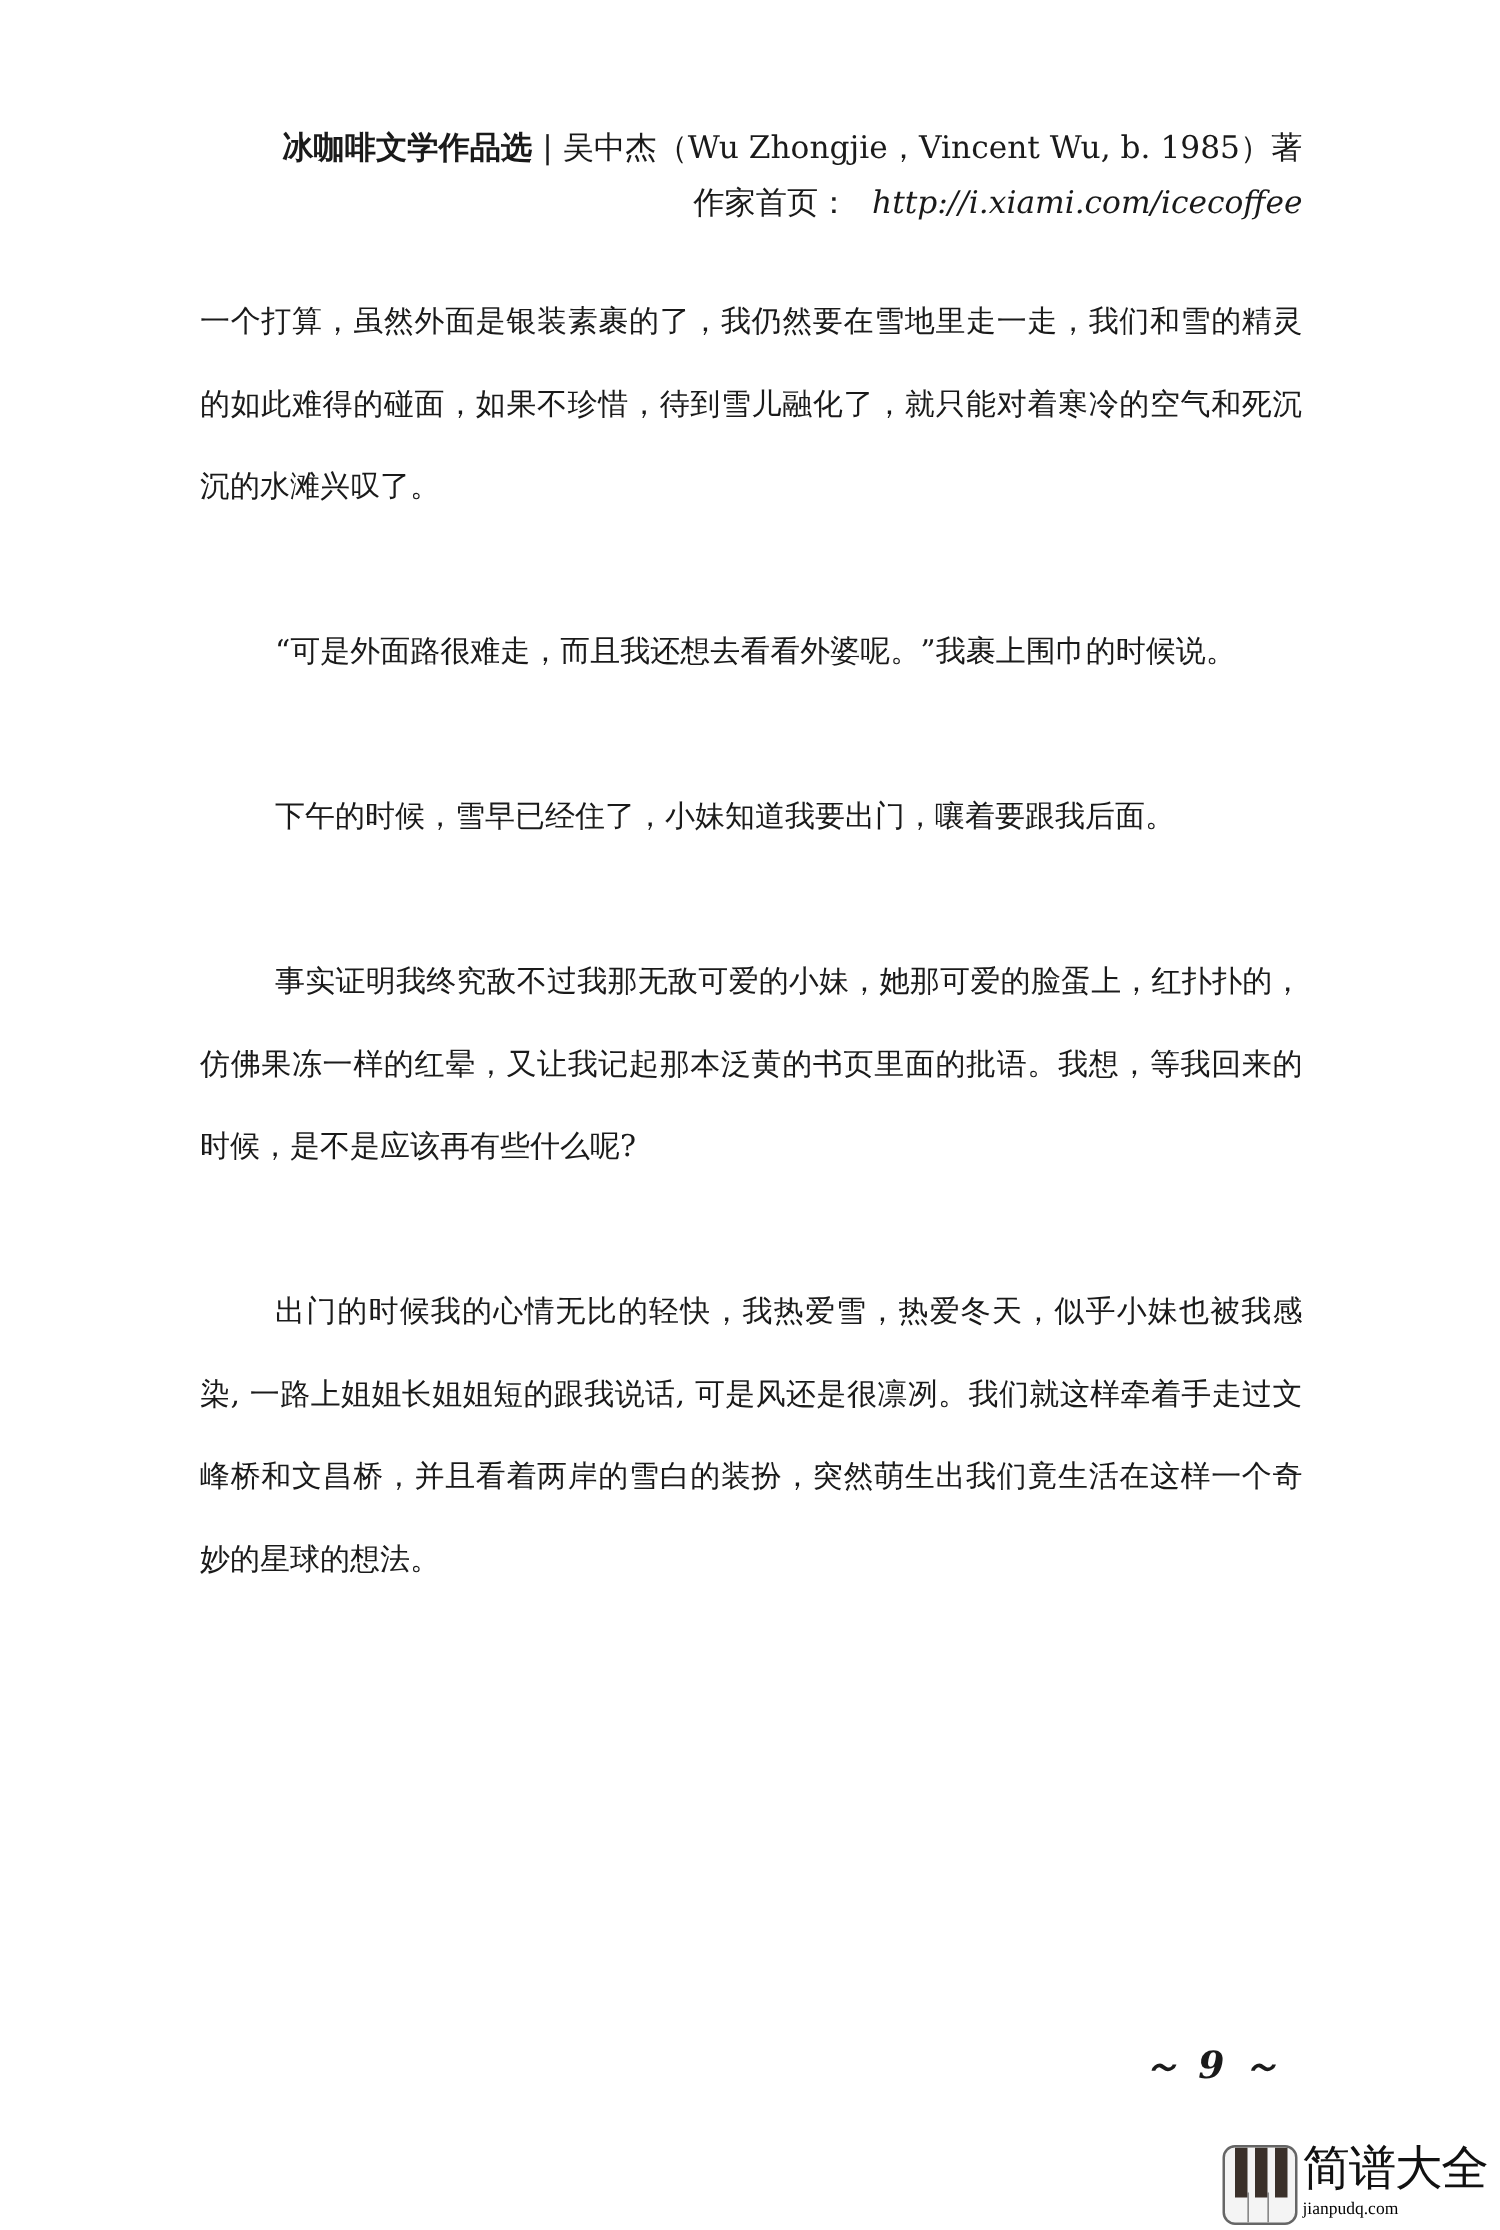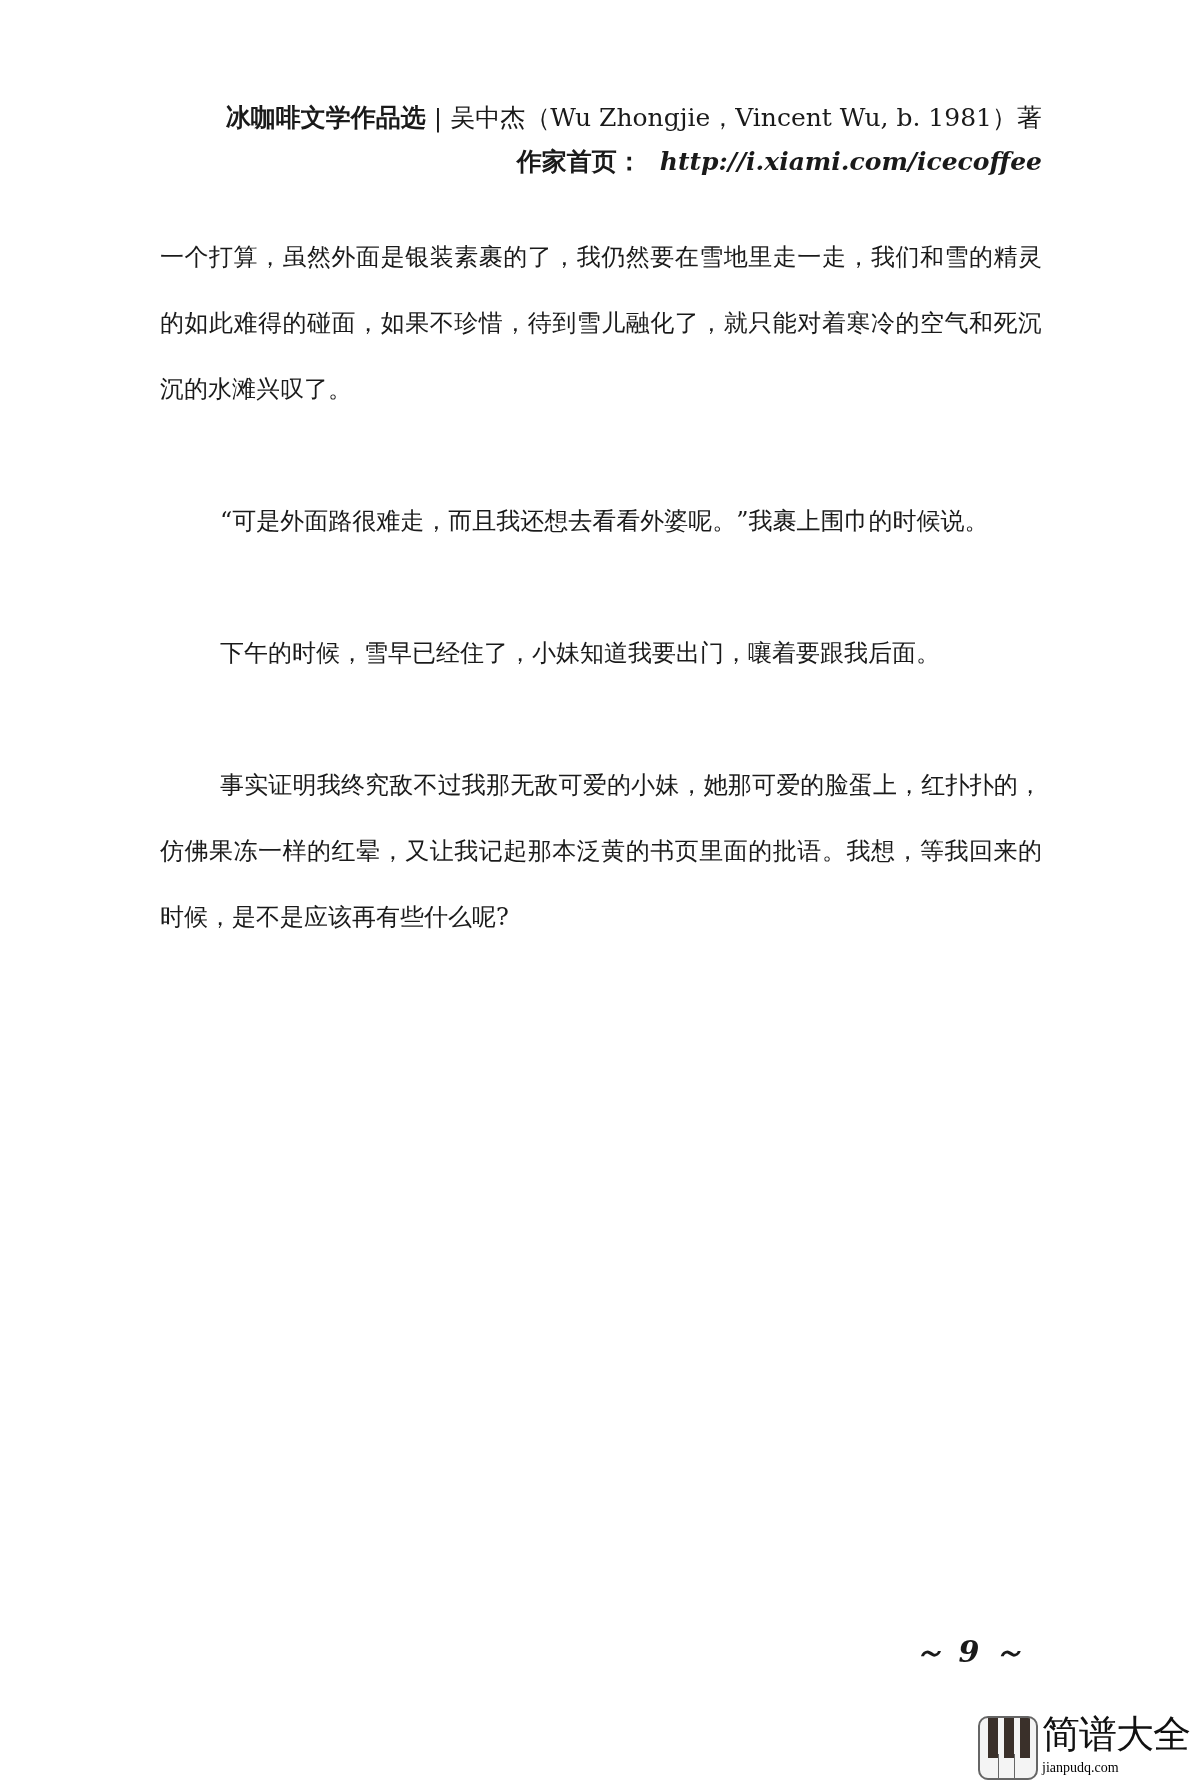--- a/index.html
+++ b/index.html
@@ -30,21 +30,20 @@
     .header-line1 .series {
       font-weight: bold;
     }
     .header-line1 .sep {
       margin: 0 8px;
     }
     .header-line2 {
       font-size: 25px;
       line-height: 44px;
       white-space: nowrap;
-      font-weight: bold;
     }
     .header-line2 .url {
       font-style: italic;
       margin-left: 18px;
     }
     .body-text {
       position: absolute;
       left: 160px;
       top: 224px;
       width: 882px;
@@ -123,32 +122,33 @@
       line-height: 24px;
       color: #000000;
       white-space: nowrap;
     }
   </style>
 </head>
 <body>
 
 <div class="header">
   <div class="header-line1">
-    <span class="series">冰咖啡文学作品选</span><span class="sep">|</span><span>吴中杰（Wu Zhongjie，Vincent Wu, b. 1981）著</span>
+    <span class="series">冰咖啡文学作品选</span><span class="sep">|</span><span>吴中杰（Wu Zhongjie，Vincent Wu, b. 1985）著</span>
   </div>
   <div class="header-line2">
     <span>作家首页：</span><span class="url">http://i.xiami.com/icecoffee</span>
   </div>
 </div>
 
 <div class="body-text">
   <p class="para">一个打算，虽然外面是银装素裹的了，我仍然要在雪地里走一走，我们和雪的精灵的如此难得的碰面，如果不珍惜，待到雪儿融化了，就只能对着寒冷的空气和死沉沉的水滩兴叹了。</p>
   <p class="para indent">“可是外面路很难走，而且我还想去看看外婆呢。”我裹上围巾的时候说。</p>
   <p class="para indent">下午的时候，雪早已经住了，小妹知道我要出门，嚷着要跟我后面。</p>
   <p class="para indent">事实证明我终究敌不过我那无敌可爱的小妹，她那可爱的脸蛋上，红扑扑的，仿佛果冻一样的红晕，又让我记起那本泛黄的书页里面的批语。我想，等我回来的时候，是不是应该再有些什么呢?</p>
+  <p class="para indent">出门的时候我的心情无比的轻快，我热爱雪，热爱冬天，似乎小妹也被我感染, 一路上姐姐长姐姐短的跟我说话, 可是风还是很凛冽。我们就这样牵着手走过文峰桥和文昌桥，并且看着两岸的雪白的装扮，突然萌生出我们竟生活在这样一个奇妙的星球的想法。</p>
 </div>
 
 <div class="page-number">～ 9 ～</div>
 
 <div class="watermark">
   <div class="wm-logo">
     <div class="wm-key-black" style="left:8px"></div>
     <div class="wm-key-black" style="left:24px"></div>
     <div class="wm-key-black" style="left:40px"></div>
     <div class="wm-key-white" style="left:18px"></div>

